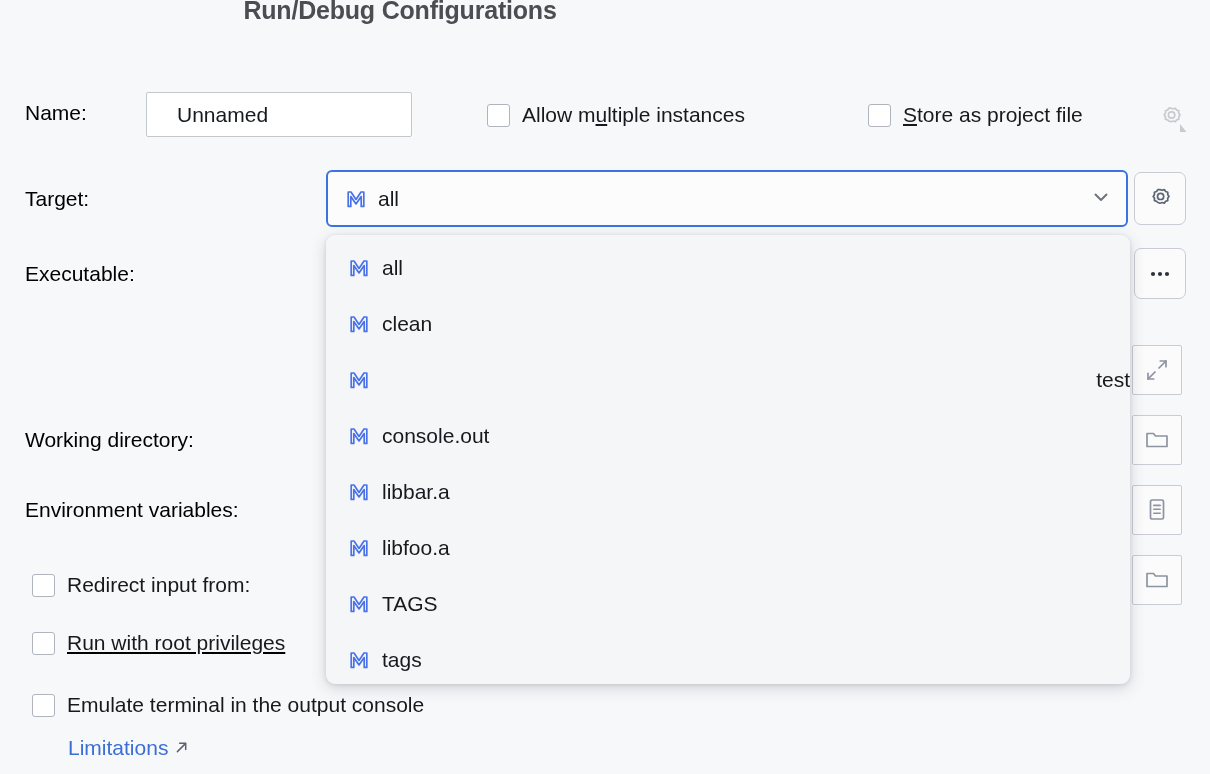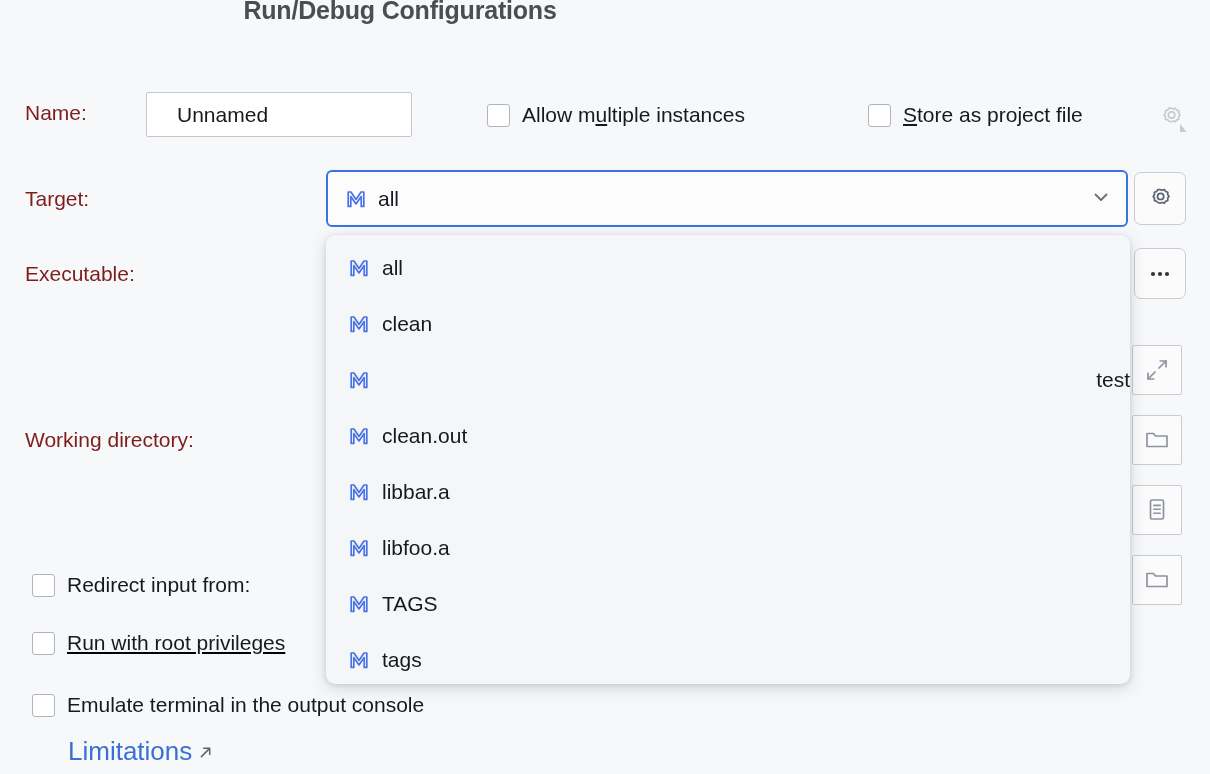--- a/index.html
+++ b/index.html
@@ -25,21 +25,21 @@
     font-size: 25px;
     font-weight: bold;
     color: #4a4d52;
     letter-spacing: -0.2px;
   }
 
   
   .field-label {
     position: absolute;
     font-size: 21px;
-    color: #7f1d1d;
+    color: #000000;
     white-space: nowrap;
   }
 
   
   .text-input {
     position: absolute;
     background: #ffffff;
     border: 1px solid #c4c8ce;
     border-radius: 2px;
     font-size: 21px;
@@ -127,21 +127,21 @@
     justify-content: center;
     background: #fbfbfc;
     border: 1px solid #c9ccd4;
   }
   .side-btn.rounded { border-radius: 7px; }
   .side-btn.sq { border-radius: 2px; }
 
   
   .link {
     position: absolute;
-    font-size: 26px;
+    font-size: 21px;
     color: #3b6fd4;
     display: flex;
     align-items: center;
     gap: 6px;
   }
 
   .gear-disabled { position: absolute; }
 </style>
 </head>
 <body>
@@ -183,20 +183,21 @@
         <path d="M5.5 8.5 L11 14 L16.5 8.5" stroke="#6b7079" stroke-width="1.9" stroke-linecap="round" stroke-linejoin="round"></path>
       </svg>
     </span>
   </div>
 
   <div class="field-label" style="left:25px; top:262px;">Executable:</div>
 
 
   <div class="field-label" style="left:25px; top:428px;text-align:center;">Working directory:</div>
 
+  <div class="field-label" style="left:25px; top:498px;">Environment variables:</div>
 
   <div class="cb-row" style="left:32px; top:573px;">
     <span class="cb-box"></span>
     <span class="cb-label">Redirect input from:</span>
   </div>
 
   <div class="cb-row" style="left:32px; top:631px;text-decoration:underline;">
     <span class="cb-box"></span>
     <span class="cb-label">Run with root privileges</span>
   </div>
@@ -275,21 +276,21 @@
       <div class="dd-item" style="top: 117px; justify-content: space-between;">
         <svg viewBox="0 0 24 24" class="m-icon">
           <path d="M4.2 19.4 L4.2 5 L7 5 L12 12.4 L17 5 L19.8 5 L19.8 19.4 L17.2 19.4 L17.2 9.6 L12 16.9 L6.8 9.6 L6.8 19.4 Z" fill="none" stroke="#4a72e8" stroke-width="1.7" stroke-linejoin="round"></path>
         </svg>
         <span class="txt">test</span>
       </div>
       <div class="dd-item" style="top: 173px;">
         <svg viewBox="0 0 24 24" class="m-icon">
           <path d="M4.2 19.4 L4.2 5 L7 5 L12 12.4 L17 5 L19.8 5 L19.8 19.4 L17.2 19.4 L17.2 9.6 L12 16.9 L6.8 9.6 L6.8 19.4 Z" fill="none" stroke="#4a72e8" stroke-width="1.7" stroke-linejoin="round"></path>
         </svg>
-        <span class="txt">clean.out</span>
+        <span class="txt">console.out</span>
       </div>
       <div class="dd-item" style="top: 229px;">
         <svg viewBox="0 0 24 24" class="m-icon">
           <path d="M4.2 19.4 L4.2 5 L7 5 L12 12.4 L17 5 L19.8 5 L19.8 19.4 L17.2 19.4 L17.2 9.6 L12 16.9 L6.8 9.6 L6.8 19.4 Z" fill="none" stroke="#4a72e8" stroke-width="1.7" stroke-linejoin="round"></path>
         </svg>
         <span class="txt">libbar.a</span>
       </div>
       <div class="dd-item" style="top: 285px;">
         <svg viewBox="0 0 24 24" class="m-icon">
           <path d="M4.2 19.4 L4.2 5 L7 5 L12 12.4 L17 5 L19.8 5 L19.8 19.4 L17.2 19.4 L17.2 9.6 L12 16.9 L6.8 9.6 L6.8 19.4 Z" fill="none" stroke="#4a72e8" stroke-width="1.7" stroke-linejoin="round"></path>

